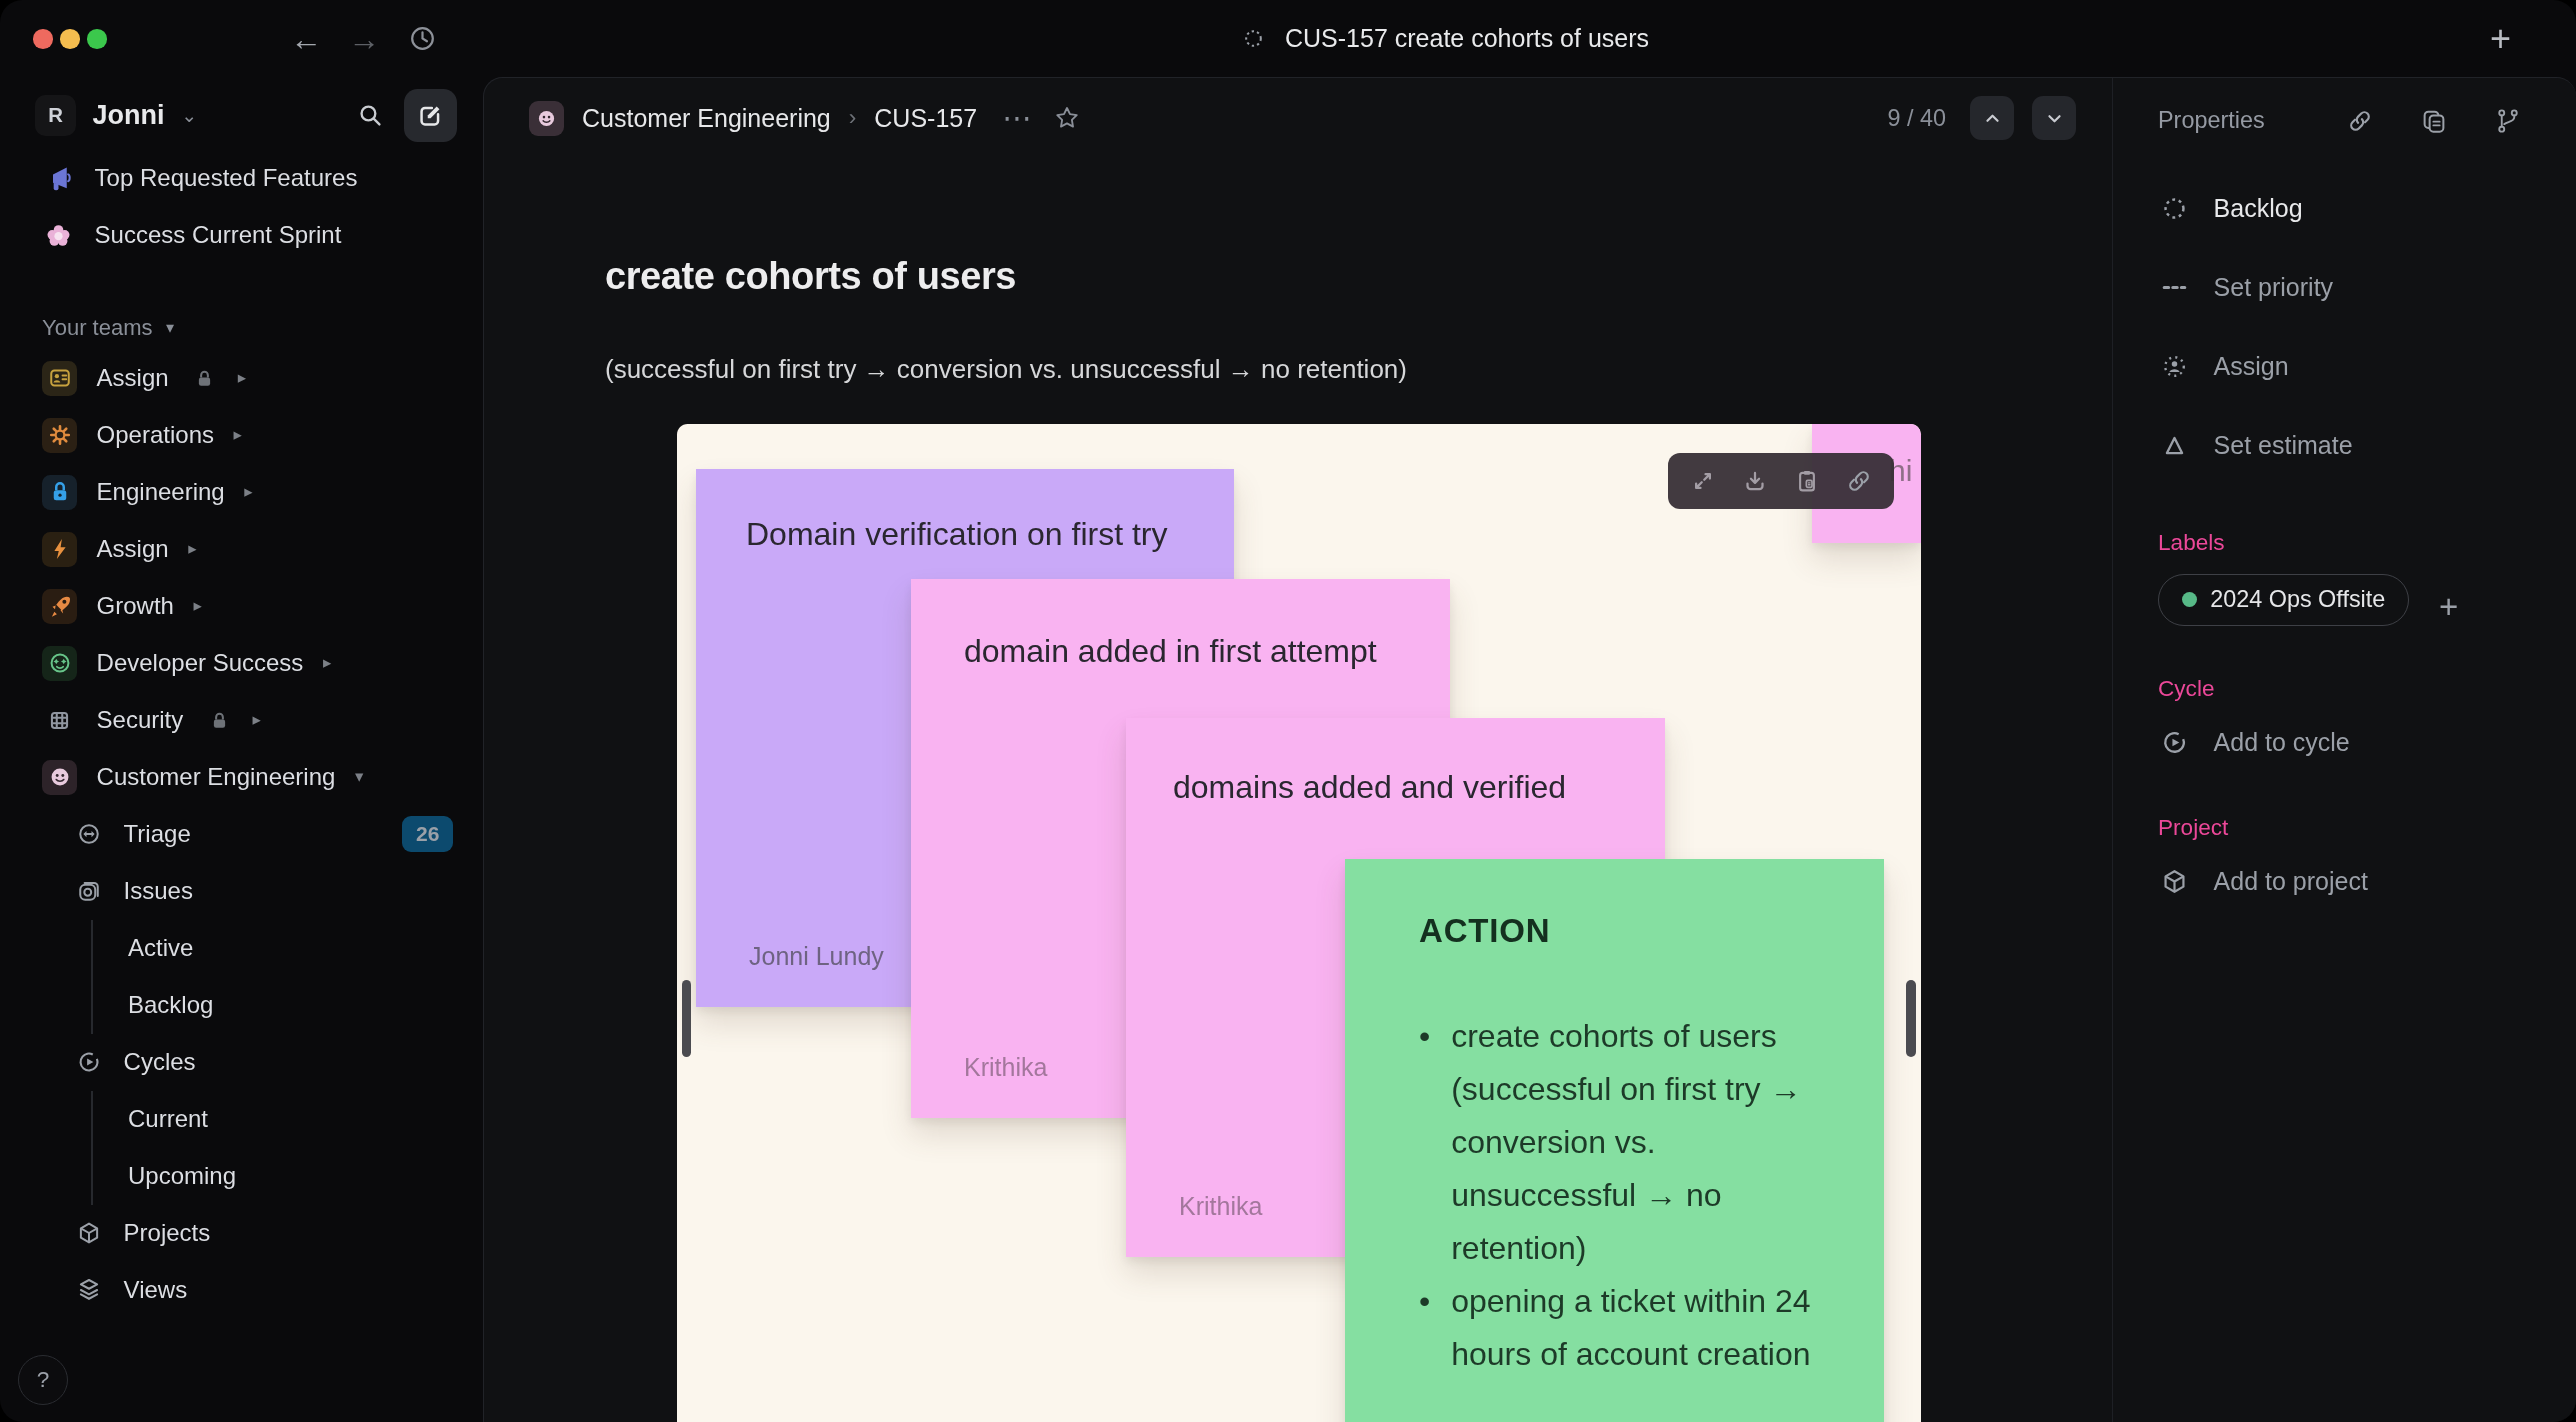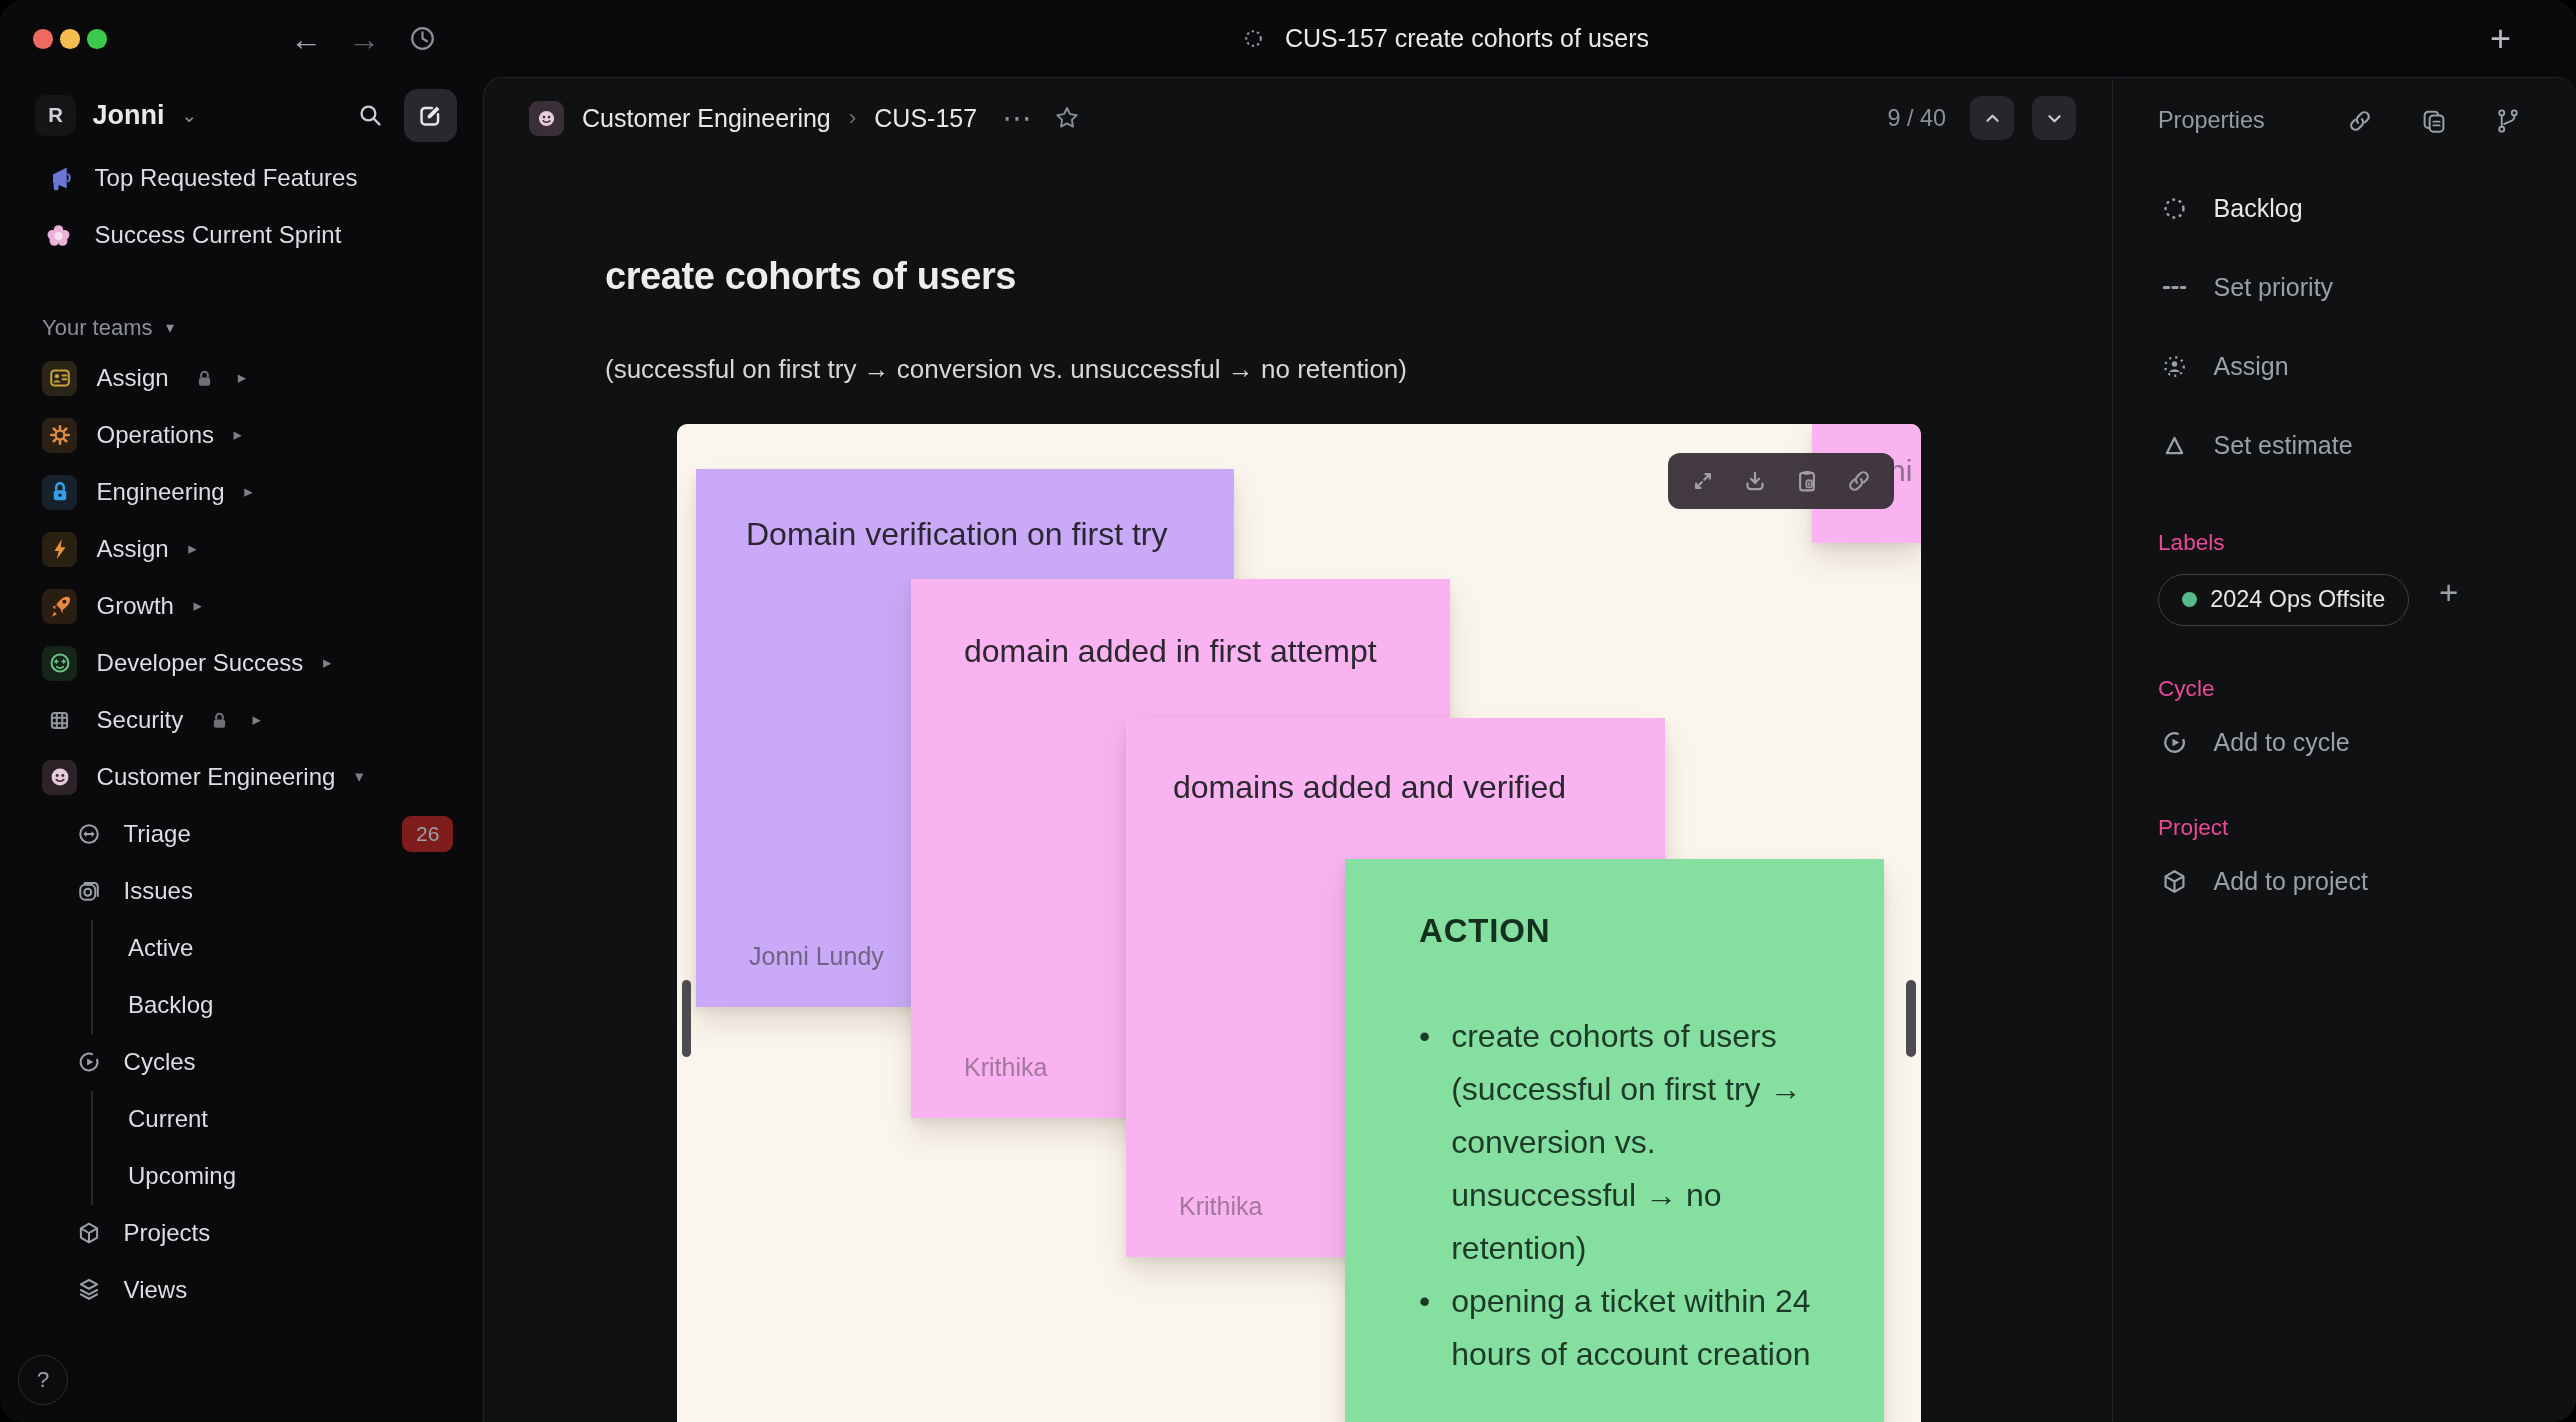--- a/index.html
+++ b/index.html
@@ -30,21 +30,21 @@
   .caret{color:#8a8f98;font-size:19px;line-height:1;}
   .flexspace{flex:1}
   .compose-btn{width:53px;height:53px;border-radius:13.6px;background:#27292e;display:flex;align-items:center;justify-content:center;}
   .srow{height:57px;display:flex;align-items:center;padding:0 30px 0 42px;gap:19.6px;font-size:24px;color:#dcdee3;}
   .srow .lbl{white-space:nowrap}
   .tile{width:35px;height:35px;border-radius:8.3px;display:flex;align-items:center;justify-content:center;flex:none;}
   .section-h{height:44px;margin-top:42px;display:flex;align-items:center;padding-left:42px;font-size:22px;color:#8a8f98;gap:13.6px;}
   .child{padding-left:74px;}
   .leafgroup{margin-left:91px;border-left:2.3px solid #27292e;padding-left:35px;}
   .leafrow{height:57px;display:flex;align-items:center;font-size:24px;color:#dcdee3;}
-  .badge{margin-left:auto;background:#7f1d1d;color:#9aa0a8;font-size:21px;padding:6px 13.6px;border-radius:9px;}
+  .badge{margin-left:auto;background:#0c4a6e;color:#9aa0a8;font-size:21px;padding:6px 13.6px;border-radius:9px;font-weight:bold;}
   .mini-lock{margin-left:3px}
   .help-btn{position:absolute;left:18px;bottom:16.6px;width:48px;height:48px;border-radius:50%;border:1.5px solid #2b2d32;
     color:#9ba0a8;font-size:22.6px;display:flex;align-items:center;justify-content:center;background:#0c0c0e;}
 
   
   .main{position:absolute;left:483px;top:77px;right:0;bottom:0;background:#101113;
     border:1.5px solid #212328;border-bottom:none;border-right:none;border-radius:19.6px 19.6px 0 0;overflow:hidden;}
   .chead{position:absolute;left:0;top:0;right:464px;height:80px;display:flex;align-items:center;padding:0 36px 0 45px;}
   .crumb{display:flex;align-items:center;gap:18px;}
   .sm-tile{width:35px;height:35px;border-radius:9px;background:#3a2f37;display:flex;align-items:center;justify-content:center;flex:none;}
@@ -502,21 +502,21 @@
         <span class="plabel">Assign</span>
       </div>
       <div class="prow" style="margin-top:34px">
         <svg class="i44" viewBox="0 0 44 44" width="33" height="33">
             <use href="#s-tri"></use>
           </svg>
         <span class="plabel">Set estimate</span>
       </div>
 
       <div class="phead" style="margin-top:62px">Labels</div>
-      <div style="display:flex;align-items:flex-start;margin-top:18px">
+      <div style="display:flex;align-items:flex-end;margin-top:18px">
         <span class="pill">
           <span class="pill-dot" style="background:#57b987"></span>
           <span class="pill-txt">2024 Ops Offsite</span>
         </span>
         <span class="addplus">+</span>
       </div>
 
       <div class="phead" style="margin-top:50px">Cycle</div>
       <div class="prow" style="margin-top:18px">
         <svg class="i44" viewBox="0 0 44 44" width="33" height="33">

